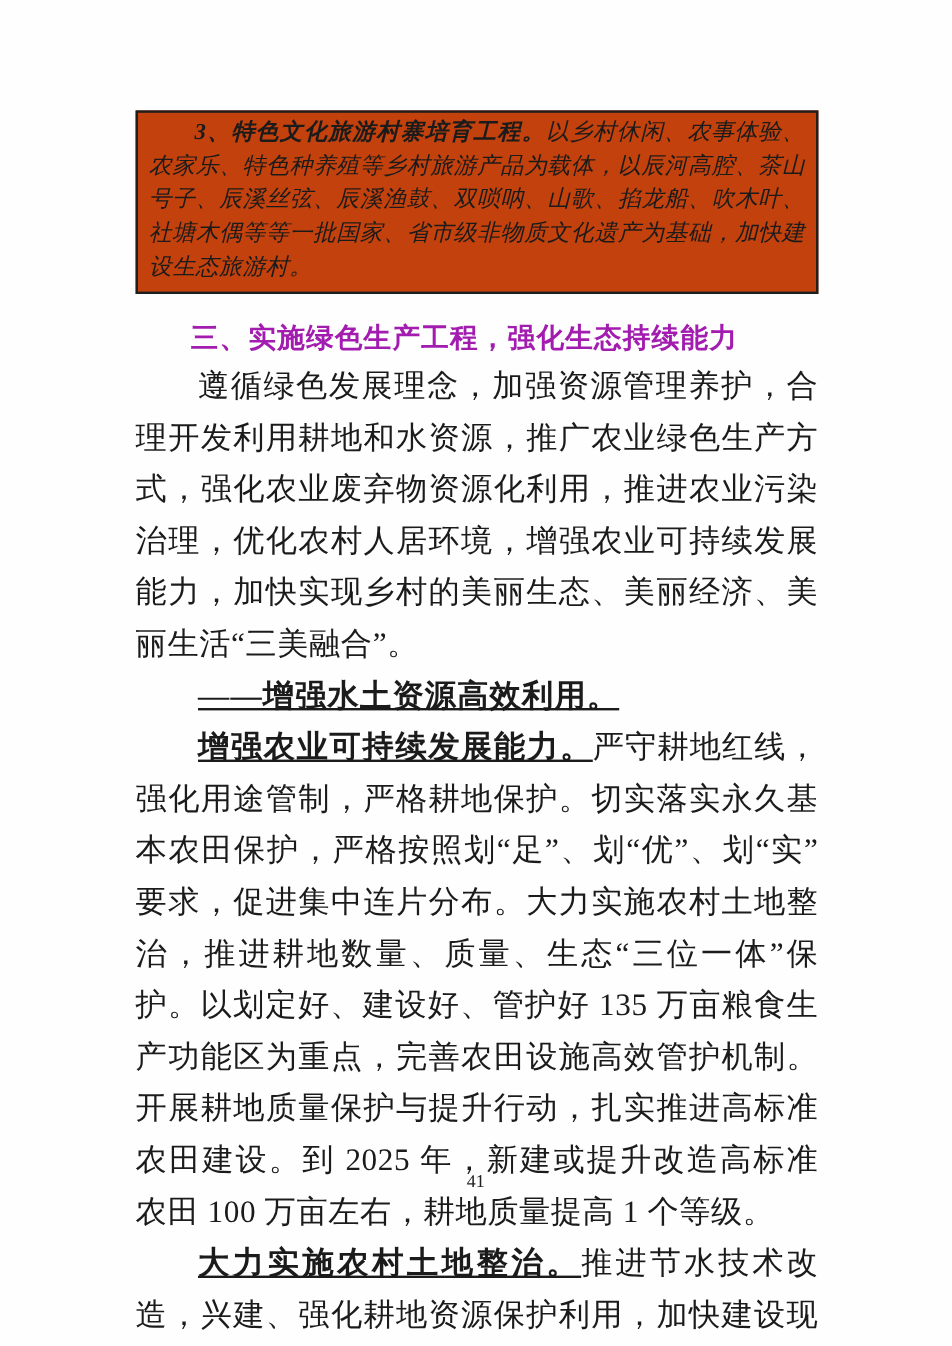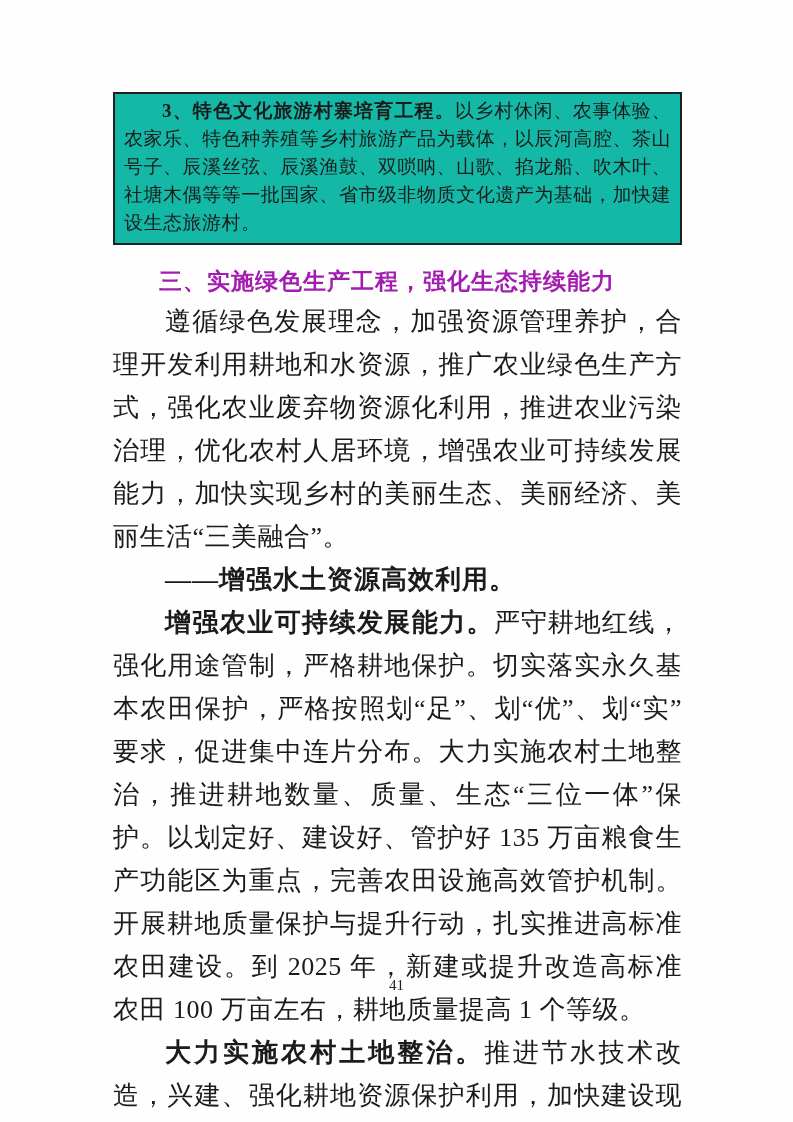--- a/index.html
+++ b/index.html
@@ -16,21 +16,22 @@
   }
   .content {
     position: absolute;
     left: 113px;
     top: 92px;
     width: 569px;
   }
   .boxed {
     border: 2px solid #1f1f1f;
     padding: 3px 9px 6px 9px;
-    background: #14b8a6;
+    background: #c2410c;
+    font-style: italic;
   }
   .boxed p {
     margin: 0;
     font-size: 19px;
     line-height: 28px;
     text-align: justify;
     text-indent: 2em;
     letter-spacing: 0.5px;
   }
   .boxed .lead {
@@ -51,20 +52,21 @@
     margin: 0;
     font-size: 26px;
     line-height: 43px;
     text-align: justify;
     text-indent: 2em;
     letter-spacing: 0.5px;
   }
   .body-para .lead {
     font-weight: bold;
     letter-spacing: 1px;
+    text-decoration: underline;
   }
   .page-number {
     position: absolute;
     top: 977px;
     left: 0;
     width: 100%;
     text-align: center;
     font-size: 15px;
     color: #222222;
     font-family: "Liberation Serif", "DejaVu Serif", serif;

